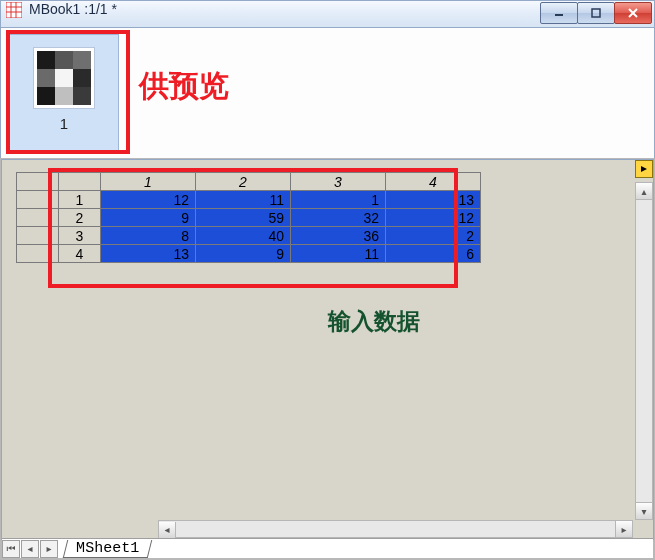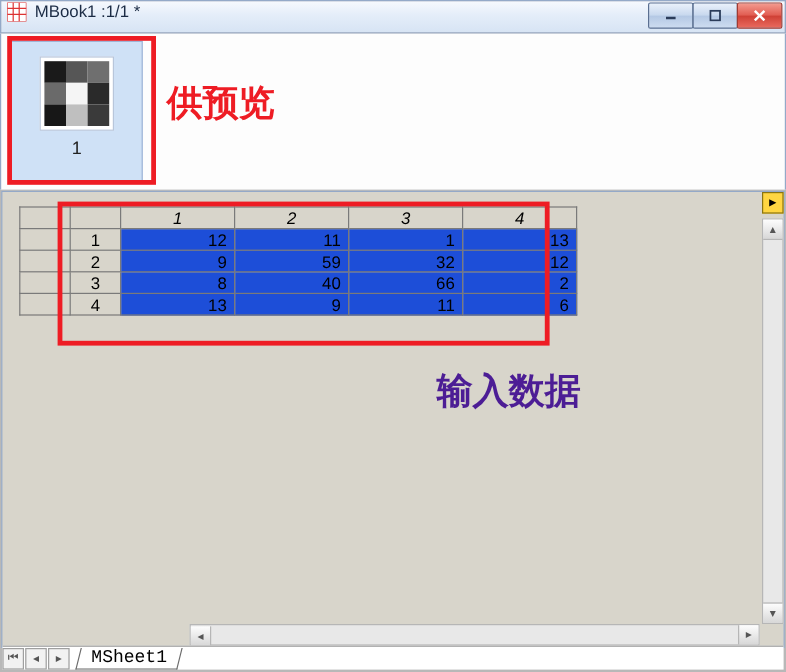--- a/index.html
+++ b/index.html
@@ -127,23 +127,23 @@
   }
   .red-box-data {
     position: absolute;
     left: 48px; top: 168px;
     width: 410px; height: 120px;
     border: 4px solid #ee1c24;
     pointer-events: none;
   }
   .anno-data {
     position: absolute;
-    left: 364px; top: 306px;
-    color: #4c1d95;
-    font-size: 30px; font-weight: bold;
+    left: 328px; top: 306px;
+    color: #14532d;
+    font-size: 23px; font-weight: bold;
     font-family: "Microsoft YaHei", sans-serif;
   }
   
   .data-sel {
     position: absolute;
     right: 2px; top: 160px;
     width: 18px; height: 18px;
     background: #ffd642;
     border: 1px solid #8a7410;
     display:flex;align-items:center;justify-content:center;
@@ -284,21 +284,21 @@
       <td class="cell">9</td>
       <td class="cell">59</td>
       <td class="cell">32</td>
       <td class="cell">12</td>
     </tr>
     <tr>
       <td class="stub"></td>
       <td class="rowhdr">3</td>
       <td class="cell">8</td>
       <td class="cell">40</td>
-      <td class="cell">66</td>
+      <td class="cell">36</td>
       <td class="cell">2</td>
     </tr>
     <tr>
       <td class="stub"></td>
       <td class="rowhdr">4</td>
       <td class="cell">13</td>
       <td class="cell">9</td>
       <td class="cell">11</td>
       <td class="cell">6</td>
     </tr>

